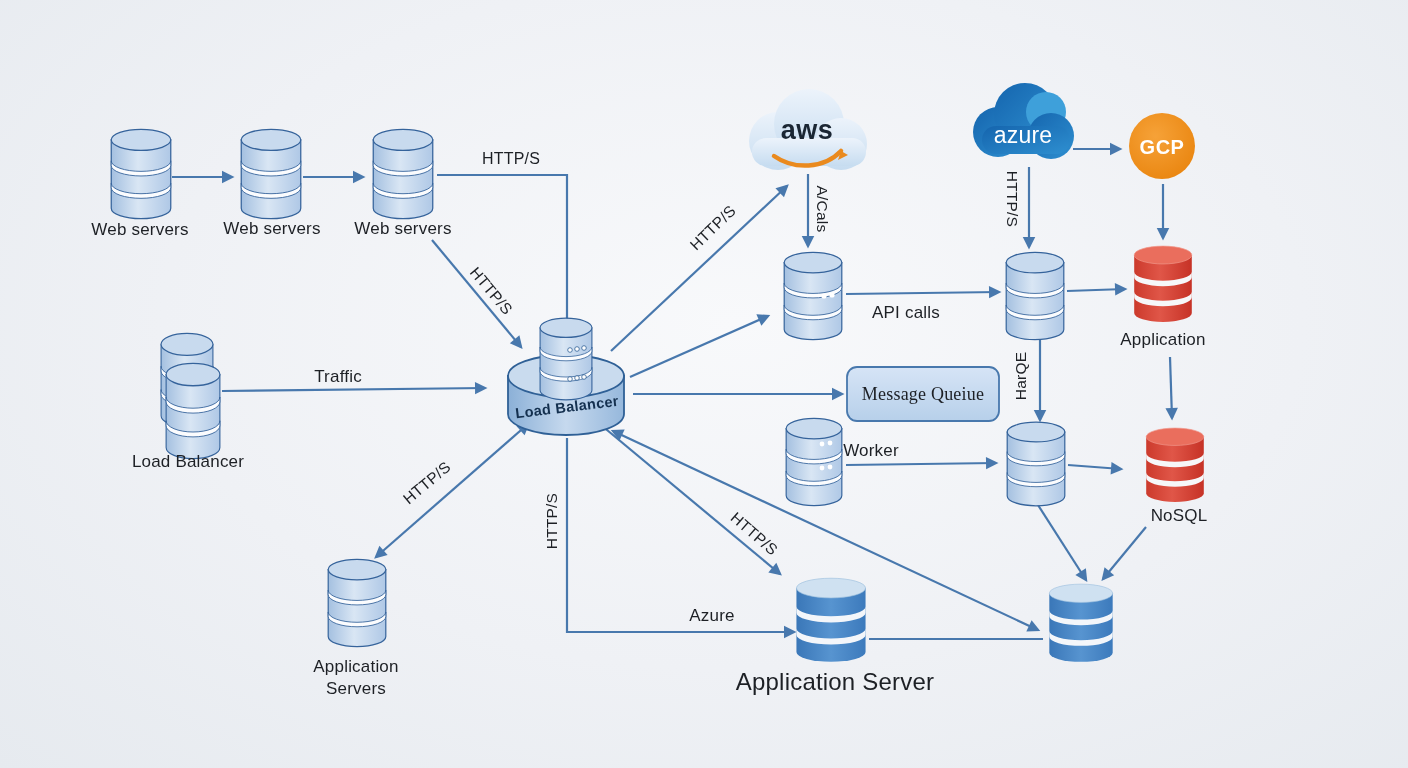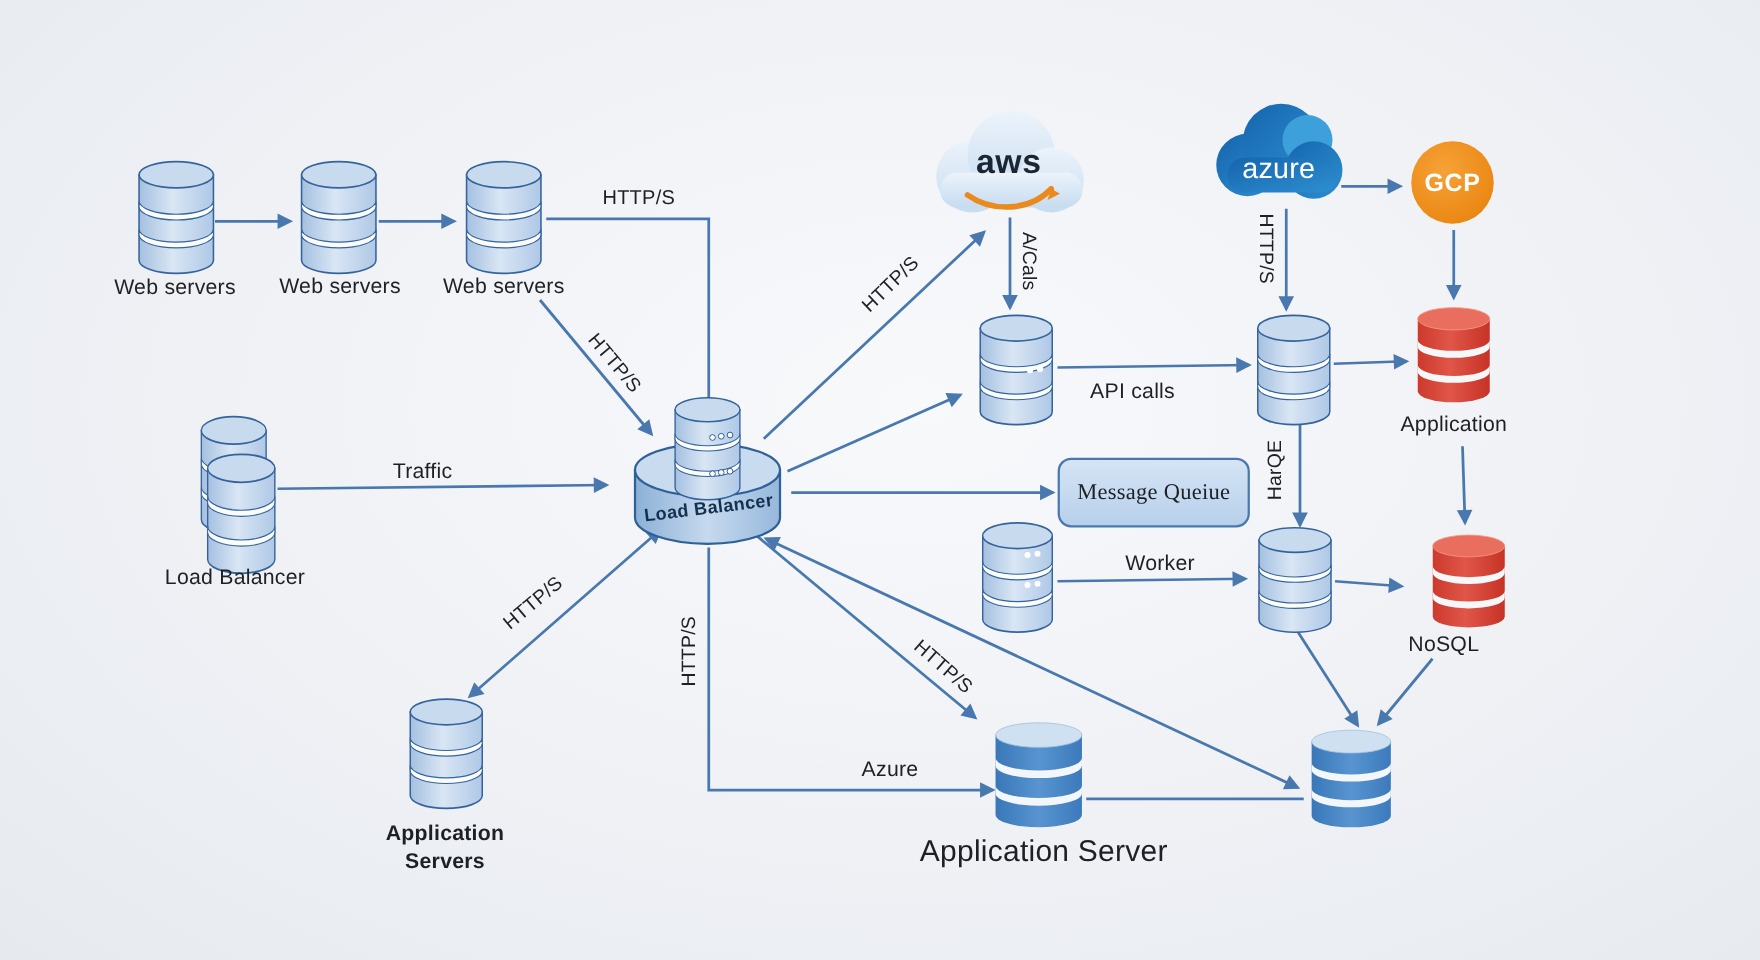--- a/index.html
+++ b/index.html
@@ -7,21 +7,21 @@
     position:relative;width:1408px;height:768px;overflow:hidden;
     background:radial-gradient(ellipse at 52% 42%, #f8f9fb 0%, #eff1f5 55%, #e6eaef 100%);
     font-family:"Liberation Sans",sans-serif;
   }
   svg.layer{position:absolute;left:0;top:0;}
   .e{fill:none;stroke:#4878ad;stroke-width:2.2px;}
   .lbl{
     position:absolute;white-space:nowrap;color:#1d2025;font-size:17px;
     letter-spacing:.2px;z-index:5;
   }
-  .lbl.wrap{white-space:normal;text-align:center;line-height:1.28;font-weight:bold;}
+  .lbl.wrap{white-space:normal;text-align:center;line-height:1.28;}
   .edge-lbl{font-size:16px;}
   .edge-lbl.rot{font-size:15.5px;}
   .mq-lbl{font-size:18px;font-family:Liberation Serif, serif;}
   .aws-lbl{font-size:27px;font-weight:700;color:#1a2633;letter-spacing:.5px;}
   .azure-lbl{font-size:23px;color:#ffffff;}
   .gcp-lbl{font-size:20px;font-weight:700;color:#ffffff;letter-spacing:.5px;}
   .disc-lbl{font-size:14.5px;font-weight:600;color:#14304f;letter-spacing:.3px;}
 </style>
 </head>
 <body>
@@ -243,27 +243,27 @@
 <span class="lbl edge-lbl rot" style="left:713px;top:228px;transform:translate(-50%,-50%) rotate(-44deg);">HTTP/S</span>
 
 <span class="lbl edge-lbl rot" style="left:822px;top:209px;transform:translate(-50%,-50%) rotate(90deg);">A/Cals</span>
 
 <span class="lbl" style="left:906px;top:313px;transform:translate(-50%,-50%);">API calls</span>
 
 <span class="lbl edge-lbl rot" style="left:1012px;top:199px;transform:translate(-50%,-50%) rotate(90deg);">HTTP/S</span>
 
 <span class="lbl edge-lbl rot" style="left:1021px;top:376px;transform:translate(-50%,-50%) rotate(-90deg);">HarQE</span>
 
-<span class="lbl" style="left:928px;top:451px;transform:translate(-50%,-50%);">Worker</span>
+<span class="lbl" style="left:871px;top:451px;transform:translate(-50%,-50%);">Worker</span>
 
 <span class="lbl mq-lbl" style="left:923px;top:394px;transform:translate(-50%,-50%);">Message Queiue</span>
 
 <span class="lbl" style="left:1163px;top:340px;transform:translate(-50%,-50%);">Application</span>
 
-<span class="lbl" style="left:1155px;top:516px;transform:translate(-50%,-50%);">NoSQL</span>
+<span class="lbl" style="left:1179px;top:516px;transform:translate(-50%,-50%);">NoSQL</span>
 
 <span class="lbl aws-lbl" style="left:807px;top:130px;transform:translate(-50%,-50%);">aws</span>
 
 <span class="lbl azure-lbl" style="left:1023px;top:135px;transform:translate(-50%,-50%);">azure</span>
 
 <span class="lbl gcp-lbl" style="left:1162px;top:147px;transform:translate(-50%,-50%);">GCP</span>
 
 </div>
 
 </body></html>

